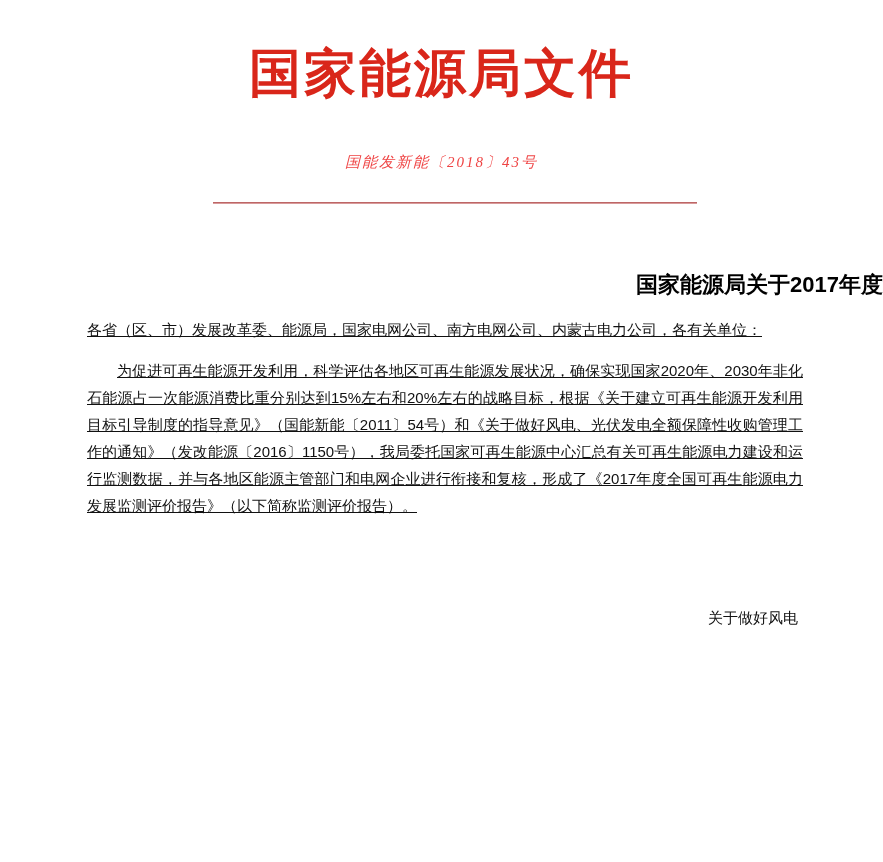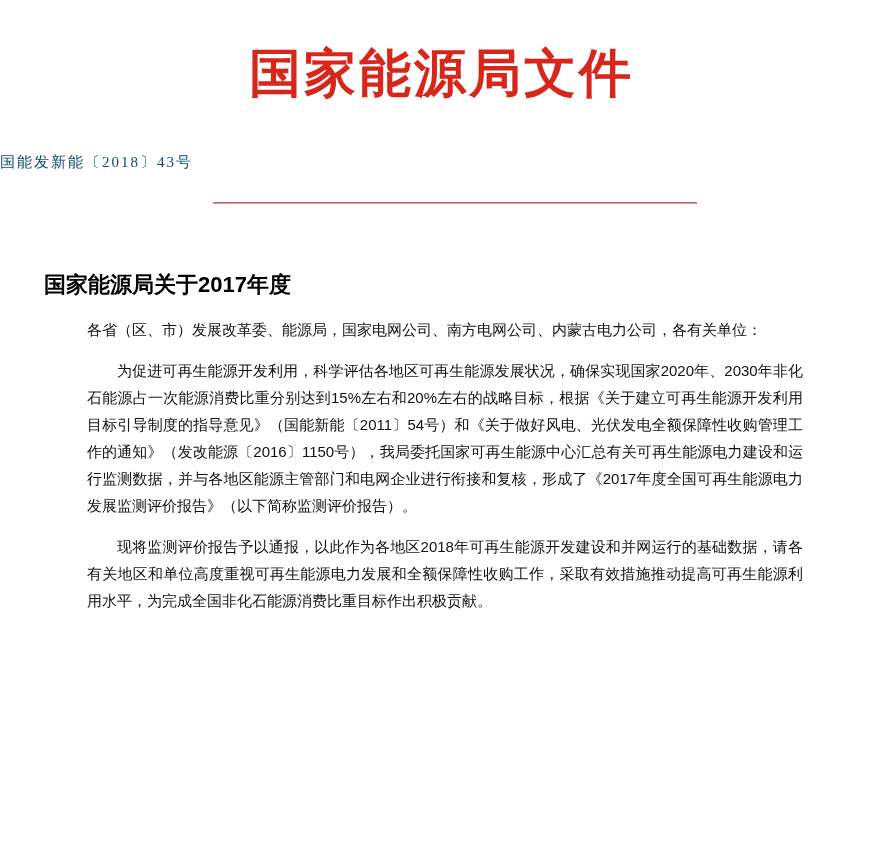--- a/index.html
+++ b/index.html
@@ -19,49 +19,52 @@
     font-family: "Liberation Serif", "DejaVu Serif", serif;
     font-weight: bold;
     font-size: 52px;
     line-height: 56px;
     letter-spacing: 3px;
     color: #d9261a;
     white-space: nowrap;
   }
   .doc-number {
     margin-top: 50px;
+    text-align: center;
     font-family: "Liberation Serif", "DejaVu Serif", serif;
+    font-style: italic;
     font-size: 15px;
     line-height: 20px;
     letter-spacing: 2px;
-    color: #0c4a6e;
+    color: #ef4444;
   }
   .red-divider {
     margin-top: 30px;
     margin-left: 213px;
     width: 484px;
     height: 2px;
     background: #bd6666;
     border-bottom: 1px solid #d89a9a;
   }
   .title-block {
     margin-top: 58px;
-    text-align: left;
+    text-align: right;
     font-weight: bold;
     font-size: 22px;
     line-height: 46px;
     color: #000000;
     margin-left: 44px;
   }
   .body-text {
     margin: 8px 80px 0 87px;
     font-size: 15px;
     line-height: 27px;
     text-align: justify;
     color: #111111;
+    text-decoration: underline;
   }
   .salutation { margin-top: 0; }
   .para { margin-top: 14px; text-indent: 2em; }
   .attachment { margin-top: 14px; text-indent: 2em; }
   .signature {
     margin-top: 85px;
     margin-right: 85px;
     text-align: right;
     font-size: 15px;
     line-height: 27px;
@@ -87,19 +90,18 @@
 
   <div class="red-divider"></div>
 
   <div class="title-block">
     <div>国家能源局关于2017年度</div>
   </div>
 
   <div class="body-text">
     <div class="salutation">各省（区、市）发展改革委、能源局，国家电网公司、南方电网公司、内蒙古电力公司，各有关单位：</div>
     <div class="para">为促进可再生能源开发利用，科学评估各地区可再生能源发展状况，确保实现国家2020年、2030年非化石能源占一次能源消费比重分别达到15%左右和20%左右的战略目标，根据《关于建立可再生能源开发利用目标引导制度的指导意见》（国能新能〔2011〕54号）和《关于做好风电、光伏发电全额保障性收购管理工作的通知》（发改能源〔2016〕1150号），我局委托国家可再生能源中心汇总有关可再生能源电力建设和运行监测数据，并与各地区能源主管部门和电网企业进行衔接和复核，形成了《2017年度全国可再生能源电力发展监测评价报告》（以下简称监测评价报告）。</div>
-    <div class="para">现将监测评价报告予以通报，以此作为各地区2018年可再生能源开发建设和并网运行的基础数据，请各有关地区和单位高度重视可再生能源电力发展和全额保障性收购工作，采取有效措施推动提高可再生能源利用水平，为完成全国非化石能源消费比重目标作出积极贡献。</div>
   </div>
 
-  <div class="signature">各有关单位</div>
+  <div class="signature">关于做好风电</div>
 
 
 </div>
 
 </body></html>

